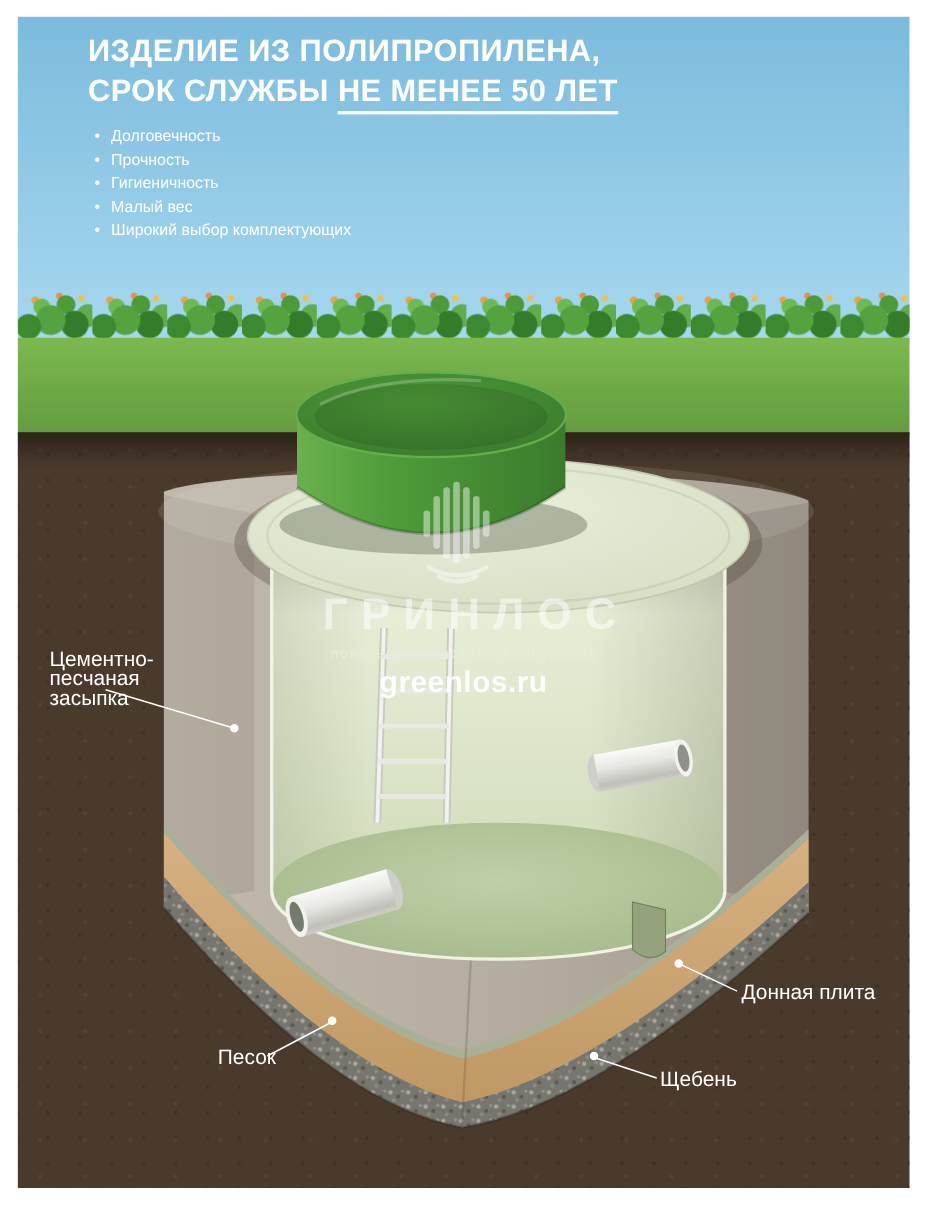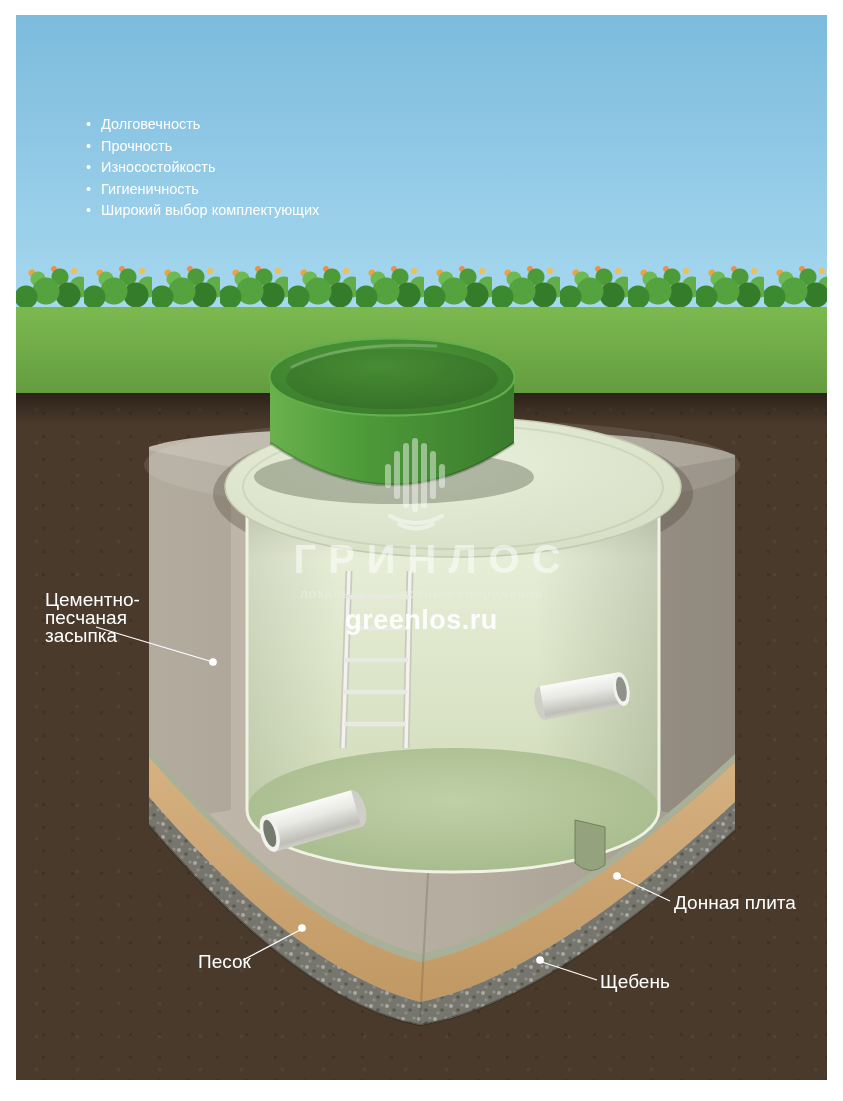--- a/index.html
+++ b/index.html
@@ -201,26 +201,30 @@
             <path d="M417,439 L417,481"></path>
           <path d="M426,452 L426,470"></path>
         </g>
         <g stroke-width="4">
           <path d="M374,501 Q400,515 426,501"></path>
             <path d="M383,509 Q400,518 417,509"></path>
         </g>
       </g>
     </svg>
 
+    <div class="headline">
+      <div>ИЗДЕЛИЕ ИЗ ПОЛИПРОПИЛЕНА,</div>
+      <div><span>СРОК СЛУЖБЫ </span><span class="u">НЕ МЕНЕЕ 50 ЛЕТ</span></div>
+    </div>
 
     <ul class="features">
       <li>Долговечность</li>
       <li>Прочность</li>
-      <li>Износостойкость</li>
       <li>Гигиеничность</li>
+      <li>Малый вес</li>
       <li>Широкий выбор комплектующих</li>
     </ul>
 
     <div class="wm wm-brand">ГРИНЛОС</div>
     <div class="wm wm-tagline">локальные очистные сооружения</div>
     <div class="wm wm-site">greenlos.ru</div>
 
     <div class="callout backfill">Цементно-песчаная засыпка</div>
     <div class="callout plate">Донная плита</div>
     <div class="callout sand">Песок</div>

